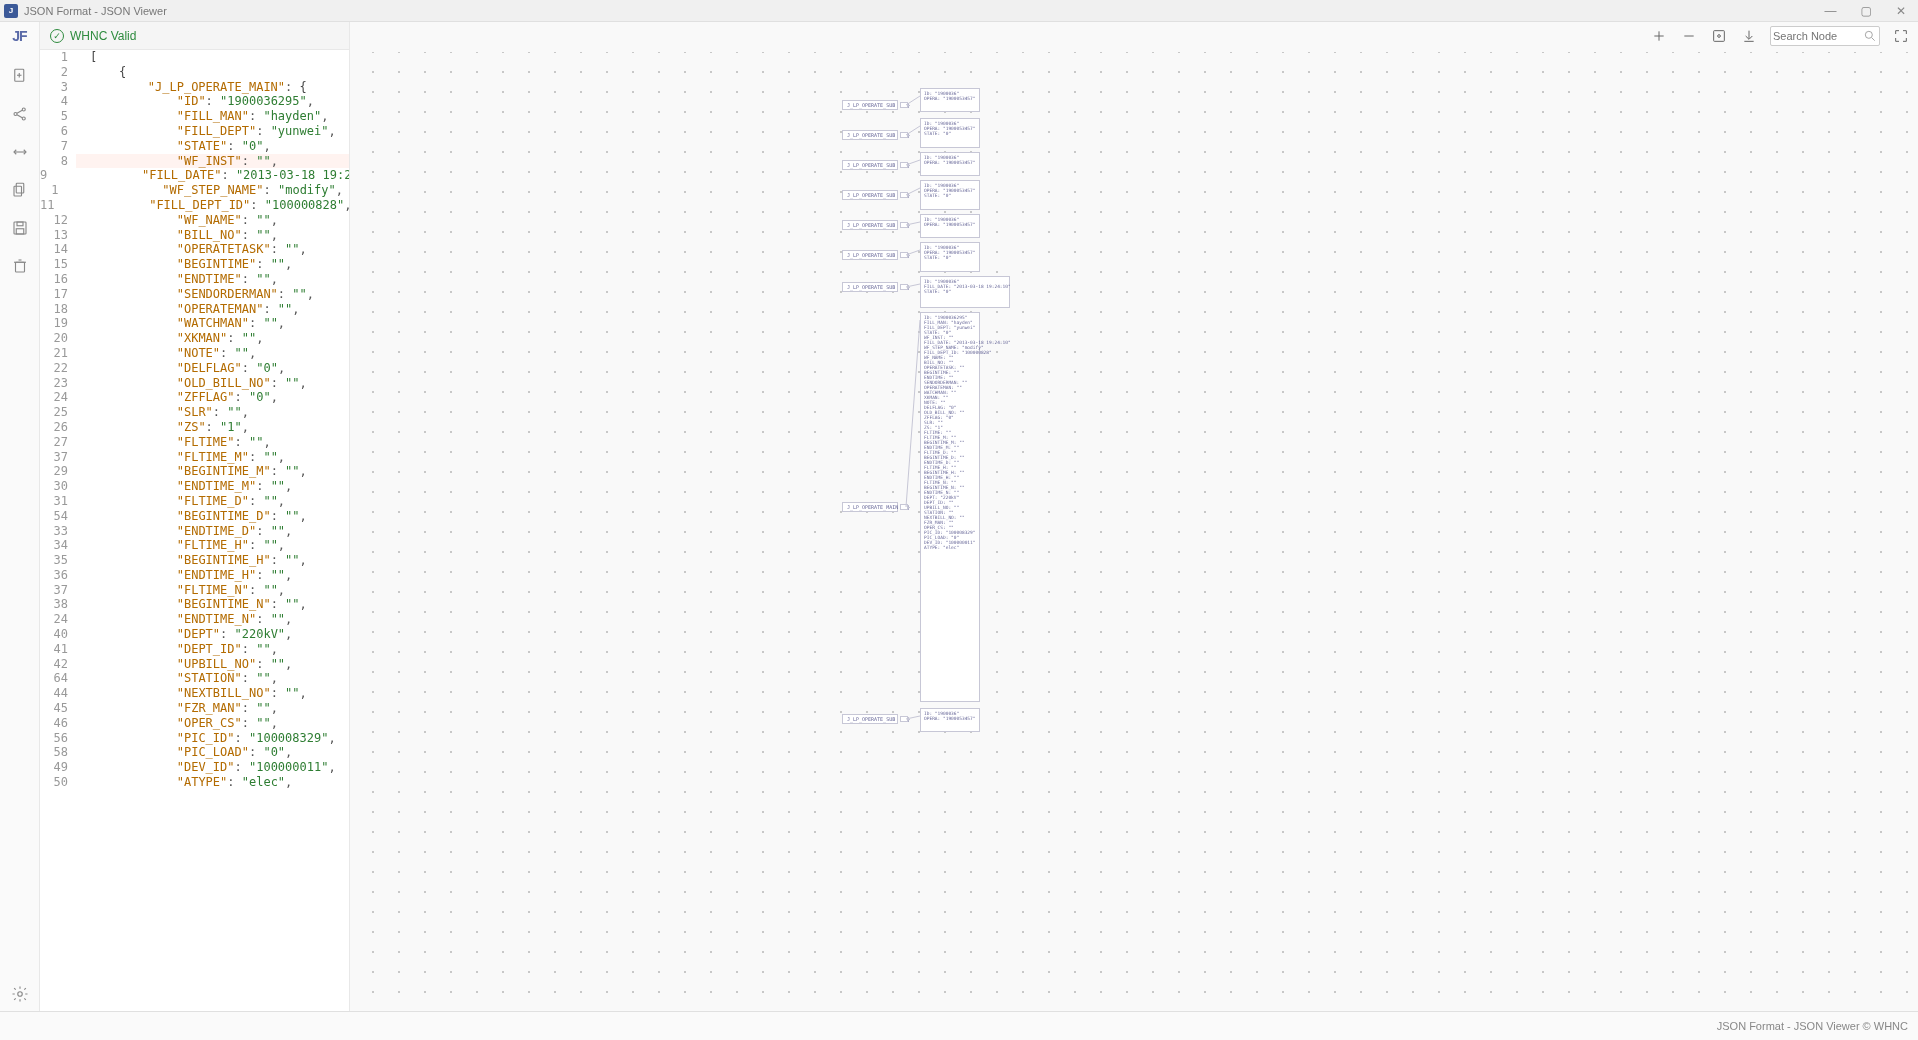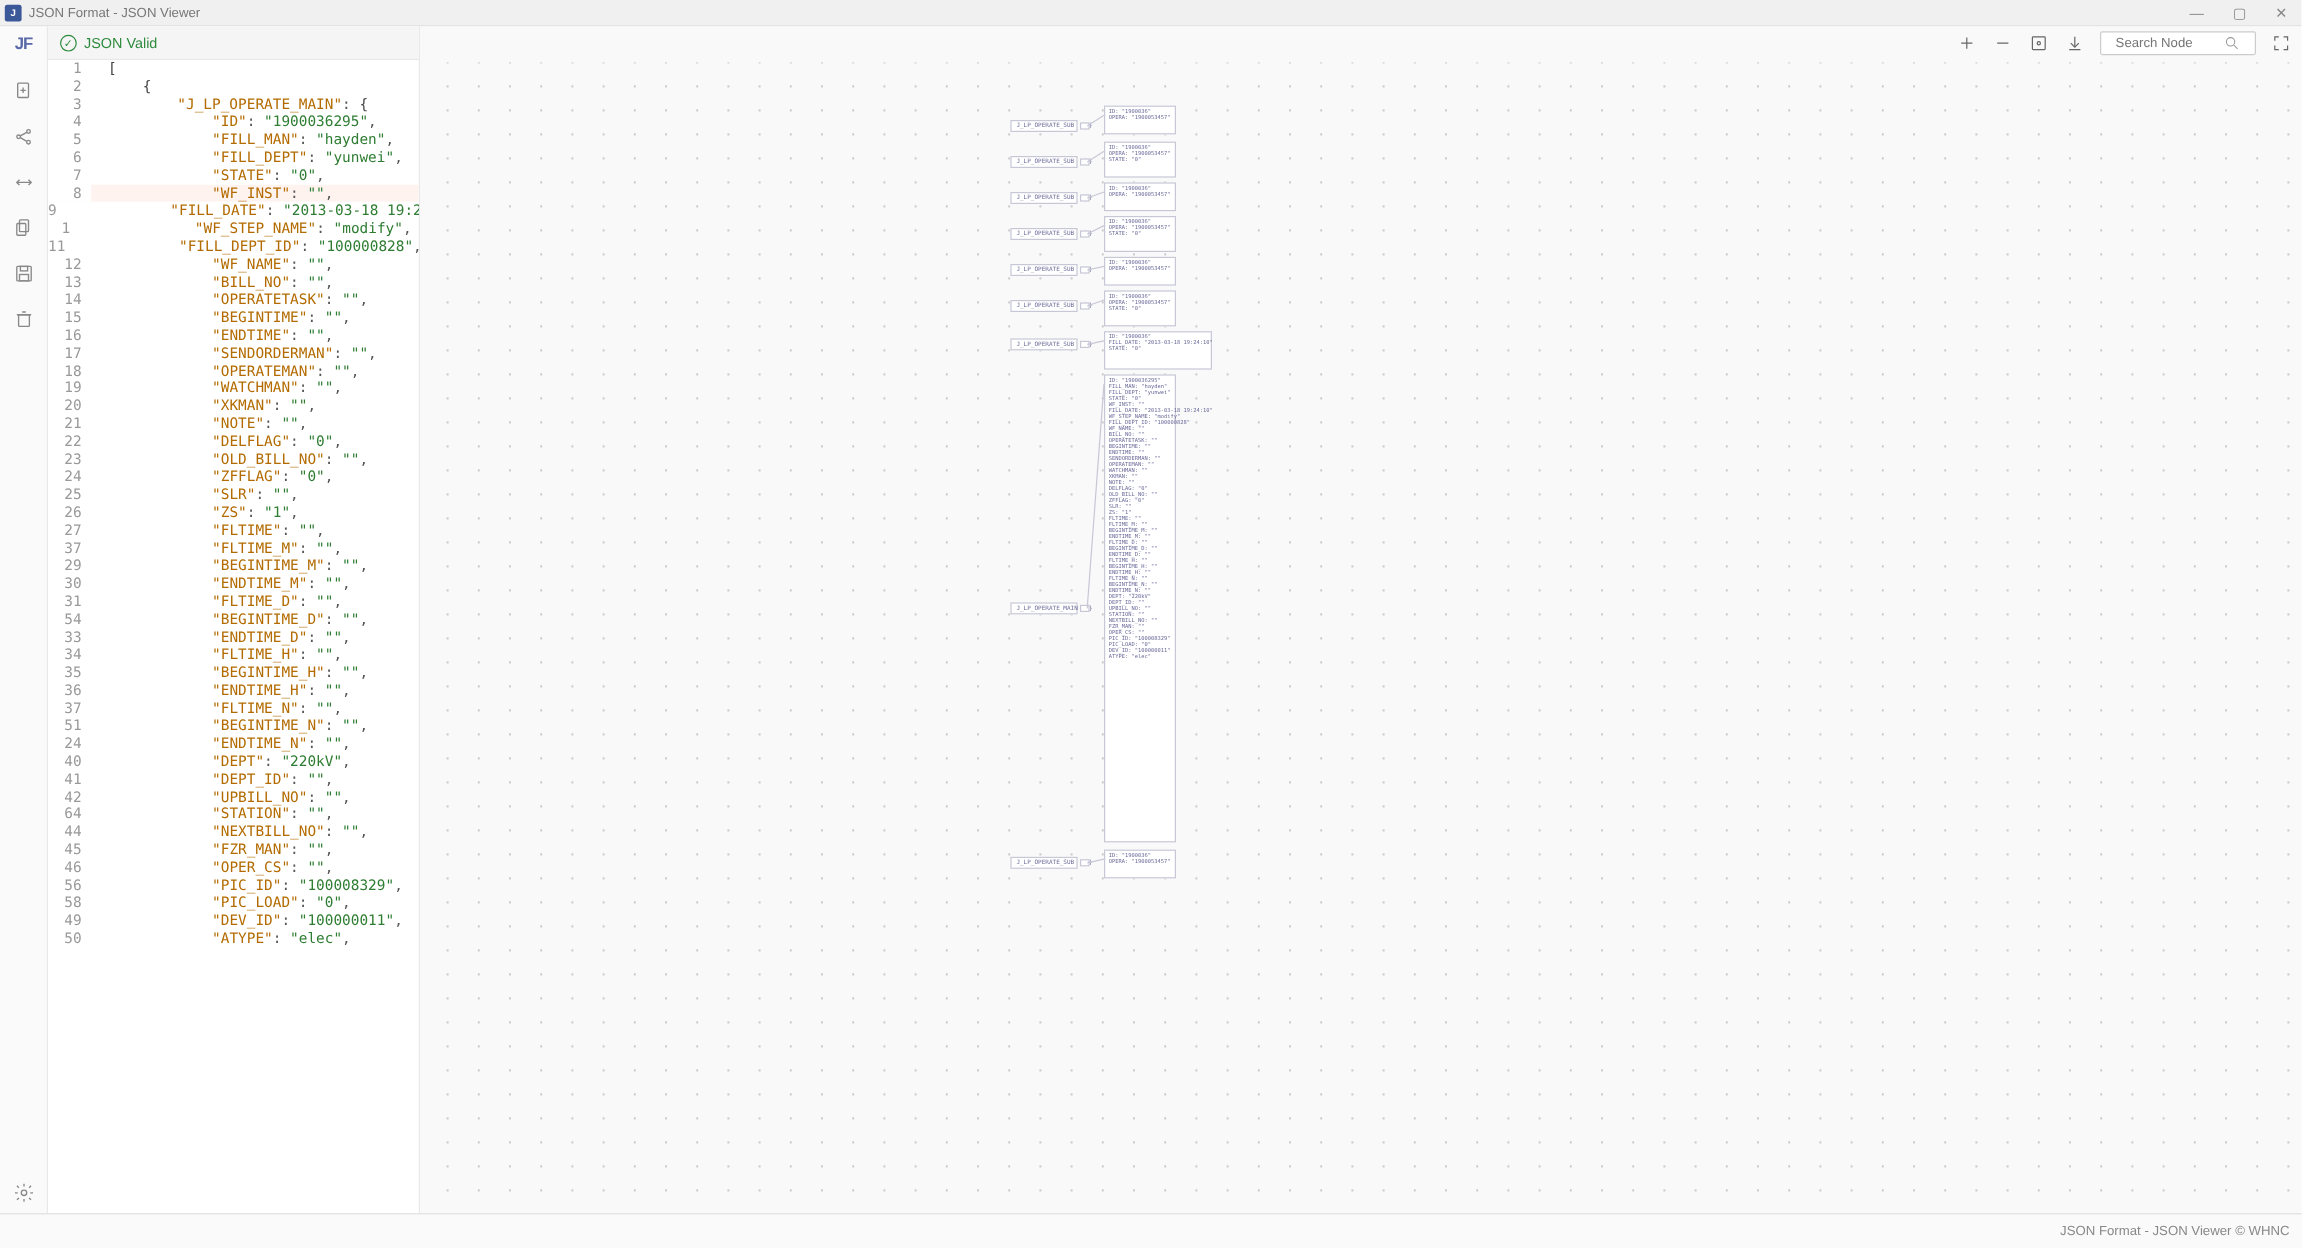--- a/index.html
+++ b/index.html
@@ -28,21 +28,21 @@
 .code-text { flex:1; padding-right:6px; }
 .code-text .key { color:#b36b00; }
 .code-text .str { color:#2e7d32; }
 .code-text .punc { color:#555; }
 .code-text .brace { color:#444; }
 
 .graph-panel { flex:1; position:relative; background:#f9f9f9; }
 .graph-toolbar { position:absolute; top:4px; right:8px; display:flex; align-items:center; gap:12px; }
 .graph-toolbar .t-icon { width:18px; height:18px; display:flex; align-items:center; justify-content:center; color:#666; cursor:pointer; }
 .graph-toolbar .t-icon svg { width:16px; height:16px; stroke:#666; fill:none; stroke-width:1.5; }
-.graph-toolbar .search-box { display:flex; align-items:center; border:1px solid #ccc; background:#fff; padding:2px 12px; border-radius:2px; }
+.graph-toolbar .search-box { display:flex; align-items:center; border:1px solid #ccc; background:#fff; padding:2px 2px; border-radius:2px; }
 .graph-toolbar .search-box input { border:none; outline:none; font-size:11px; width:90px; color:#888; }
 .graph-toolbar .search-box .s-i { width:14px; height:14px; }
 .graph-canvas { position:absolute; top:30px; left:0; right:0; bottom:0; overflow:hidden; }
 
 .graph-canvas { background-image:radial-gradient(circle,#c8c8c8 0.8px, transparent 0.8px); background-size:26px 20px; background-position:10px 10px; }
 .node { position:absolute; background:#fff; border:1px solid #c7c7d6; font-family:Consolas,monospace; font-size:4.5px; line-height:5px; color:#6a6a9a; padding:2px 3px; white-space:pre; }
 .node.label { font-size:5px; padding:2px 4px; }
 .node.port { position:absolute; width:6px; height:6px; background:#fff; border:1px solid #c7c7d6; }
 
 .statusbar { position:absolute; bottom:0; left:0; right:0; height:20px; border-top:1px solid #e0e0e0; background:#fafafa; display:flex; align-items:center; justify-content:flex-end; padding:14px 10px; color:#888; font-size:11px; }
@@ -112,21 +112,21 @@
         <svg viewBox="0 0 24 24">
           <circle cx="12" cy="12" r="3"></circle>
           <path d="M12 2v3M12 19v3M4.2 4.2l2.1 2.1M17.7 17.7l2.1 2.1M2 12h3M19 12h3M4.2 19.8l2.1-2.1M17.7 6.3l2.1-2.1"></path>
         </svg>
       </div>
   </div>
 
   <div class="editor-panel">
     <div class="editor-header">
       <span class="check">✓</span>
-      <span>JSON Valid</span>
+      <span>WHNC Valid</span>
     </div>
     <div class="code-area" id="code-area">
         <div class="code-line"><div class="gutter">1</div><div class="fold-col"></div><div class="code-text"><span class="brace">[</span></div></div>
         <div class="code-line"><div class="gutter">2</div><div class="fold-col"></div><div class="code-text">    <span class="brace">{</span></div></div>
         <div class="code-line"><div class="gutter">3</div><div class="fold-col"></div><div class="code-text">        <span class="key">"J_LP_OPERATE_MAIN"</span><span class="punc">: </span><span class="brace">{</span></div></div>
         <div class="code-line"><div class="gutter">4</div><div class="fold-col"></div><div class="code-text">            <span class="key">"ID"</span><span class="punc">: </span><span class="str">"1900036295"</span><span class="punc">,</span></div></div>
         <div class="code-line"><div class="gutter">5</div><div class="fold-col"></div><div class="code-text">            <span class="key">"FILL_MAN"</span><span class="punc">: </span><span class="str">"hayden"</span><span class="punc">,</span></div></div>
         <div class="code-line"><div class="gutter">6</div><div class="fold-col"></div><div class="code-text">            <span class="key">"FILL_DEPT"</span><span class="punc">: </span><span class="str">"yunwei"</span><span class="punc">,</span></div></div>
         <div class="code-line"><div class="gutter">7</div><div class="fold-col"></div><div class="code-text">            <span class="key">"STATE"</span><span class="punc">: </span><span class="str">"0"</span><span class="punc">,</span></div></div>
         <div class="code-line highlight"><div class="gutter">8</div><div class="fold-col"></div><div class="code-text">            <span class="key">"WF_INST"</span><span class="punc">: </span><span class="str">""</span><span class="punc">,</span></div></div>
@@ -152,21 +152,21 @@
         <div class="code-line"><div class="gutter">37</div><div class="fold-col"></div><div class="code-text">            <span class="key">"FLTIME_M"</span><span class="punc">: </span><span class="str">""</span><span class="punc">,</span></div></div>
         <div class="code-line"><div class="gutter">29</div><div class="fold-col"></div><div class="code-text">            <span class="key">"BEGINTIME_M"</span><span class="punc">: </span><span class="str">""</span><span class="punc">,</span></div></div>
         <div class="code-line"><div class="gutter">30</div><div class="fold-col"></div><div class="code-text">            <span class="key">"ENDTIME_M"</span><span class="punc">: </span><span class="str">""</span><span class="punc">,</span></div></div>
         <div class="code-line"><div class="gutter">31</div><div class="fold-col"></div><div class="code-text">            <span class="key">"FLTIME_D"</span><span class="punc">: </span><span class="str">""</span><span class="punc">,</span></div></div>
         <div class="code-line"><div class="gutter">54</div><div class="fold-col"></div><div class="code-text">            <span class="key">"BEGINTIME_D"</span><span class="punc">: </span><span class="str">""</span><span class="punc">,</span></div></div>
         <div class="code-line"><div class="gutter">33</div><div class="fold-col"></div><div class="code-text">            <span class="key">"ENDTIME_D"</span><span class="punc">: </span><span class="str">""</span><span class="punc">,</span></div></div>
         <div class="code-line"><div class="gutter">34</div><div class="fold-col"></div><div class="code-text">            <span class="key">"FLTIME_H"</span><span class="punc">: </span><span class="str">""</span><span class="punc">,</span></div></div>
         <div class="code-line"><div class="gutter">35</div><div class="fold-col"></div><div class="code-text">            <span class="key">"BEGINTIME_H"</span><span class="punc">: </span><span class="str">""</span><span class="punc">,</span></div></div>
         <div class="code-line"><div class="gutter">36</div><div class="fold-col"></div><div class="code-text">            <span class="key">"ENDTIME_H"</span><span class="punc">: </span><span class="str">""</span><span class="punc">,</span></div></div>
         <div class="code-line"><div class="gutter">37</div><div class="fold-col"></div><div class="code-text">            <span class="key">"FLTIME_N"</span><span class="punc">: </span><span class="str">""</span><span class="punc">,</span></div></div>
-        <div class="code-line"><div class="gutter">51</div><div class="fold-col"></div><div class="code-text">            <span class="key">"BEGINTIME_N"</span><span class="punc">: </span><span class="str">""</span><span class="punc">,</span></div></div>
+        <div class="code-line"><div class="gutter">38</div><div class="fold-col"></div><div class="code-text">            <span class="key">"BEGINTIME_N"</span><span class="punc">: </span><span class="str">""</span><span class="punc">,</span></div></div>
         <div class="code-line"><div class="gutter">24</div><div class="fold-col"></div><div class="code-text">            <span class="key">"ENDTIME_N"</span><span class="punc">: </span><span class="str">""</span><span class="punc">,</span></div></div>
         <div class="code-line"><div class="gutter">40</div><div class="fold-col"></div><div class="code-text">            <span class="key">"DEPT"</span><span class="punc">: </span><span class="str">"220kV"</span><span class="punc">,</span></div></div>
         <div class="code-line"><div class="gutter">41</div><div class="fold-col"></div><div class="code-text">            <span class="key">"DEPT_ID"</span><span class="punc">: </span><span class="str">""</span><span class="punc">,</span></div></div>
         <div class="code-line"><div class="gutter">42</div><div class="fold-col"></div><div class="code-text">            <span class="key">"UPBILL_NO"</span><span class="punc">: </span><span class="str">""</span><span class="punc">,</span></div></div>
         <div class="code-line"><div class="gutter">64</div><div class="fold-col"></div><div class="code-text">            <span class="key">"STATION"</span><span class="punc">: </span><span class="str">""</span><span class="punc">,</span></div></div>
         <div class="code-line"><div class="gutter">44</div><div class="fold-col"></div><div class="code-text">            <span class="key">"NEXTBILL_NO"</span><span class="punc">: </span><span class="str">""</span><span class="punc">,</span></div></div>
         <div class="code-line"><div class="gutter">45</div><div class="fold-col"></div><div class="code-text">            <span class="key">"FZR_MAN"</span><span class="punc">: </span><span class="str">""</span><span class="punc">,</span></div></div>
         <div class="code-line"><div class="gutter">46</div><div class="fold-col"></div><div class="code-text">            <span class="key">"OPER_CS"</span><span class="punc">: </span><span class="str">""</span><span class="punc">,</span></div></div>
         <div class="code-line"><div class="gutter">56</div><div class="fold-col"></div><div class="code-text">            <span class="key">"PIC_ID"</span><span class="punc">: </span><span class="str">"100008329"</span><span class="punc">,</span></div></div>
         <div class="code-line"><div class="gutter">58</div><div class="fold-col"></div><div class="code-text">            <span class="key">"PIC_LOAD"</span><span class="punc">: </span><span class="str">"0"</span><span class="punc">,</span></div></div>

